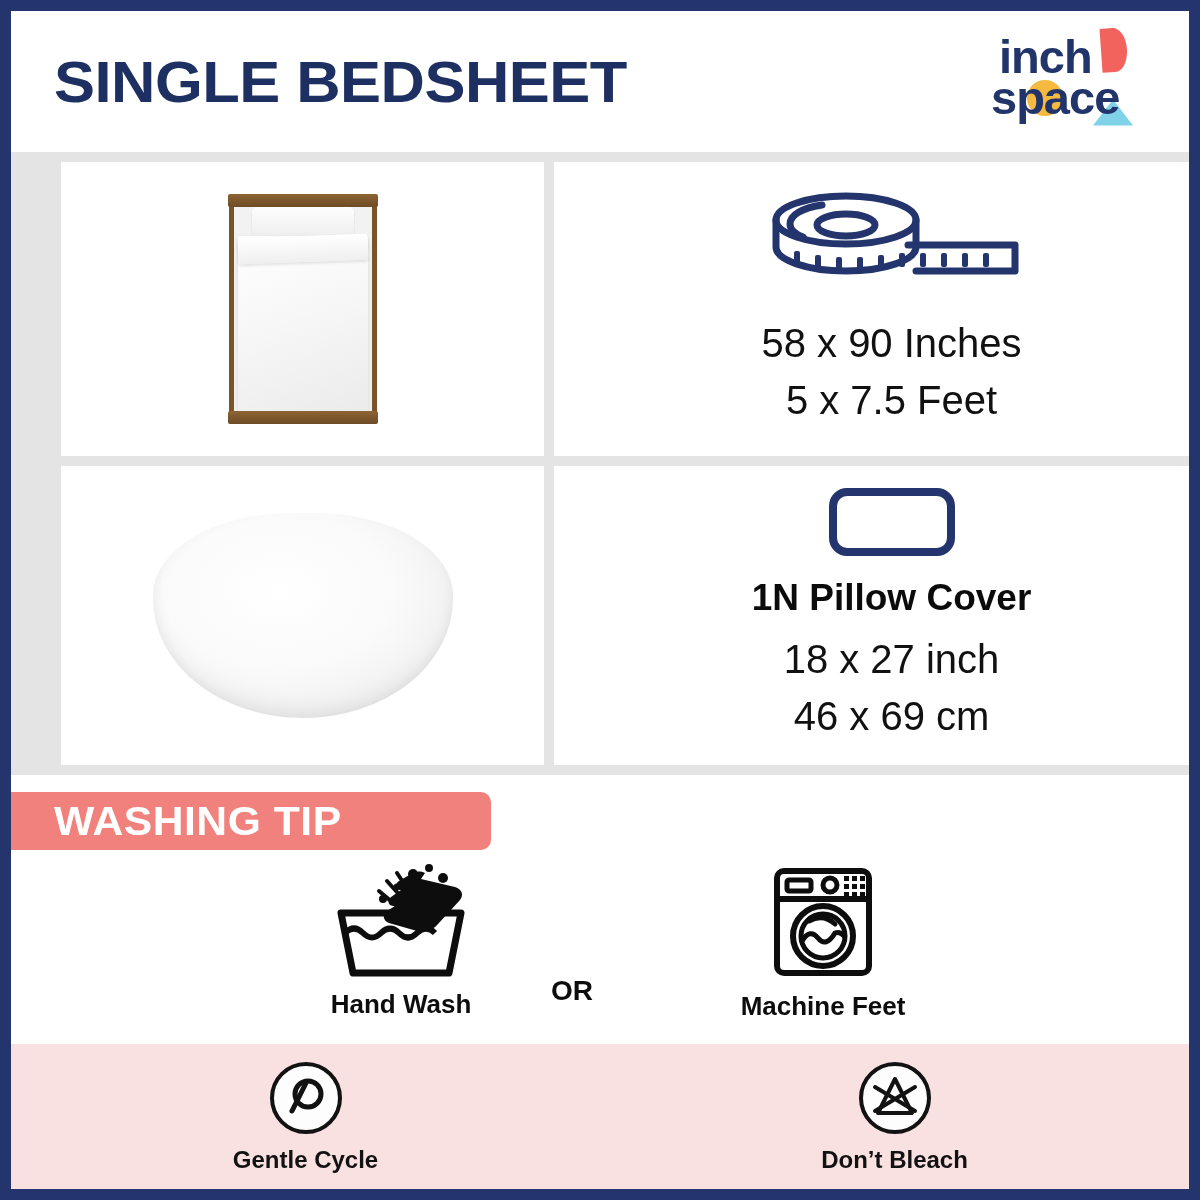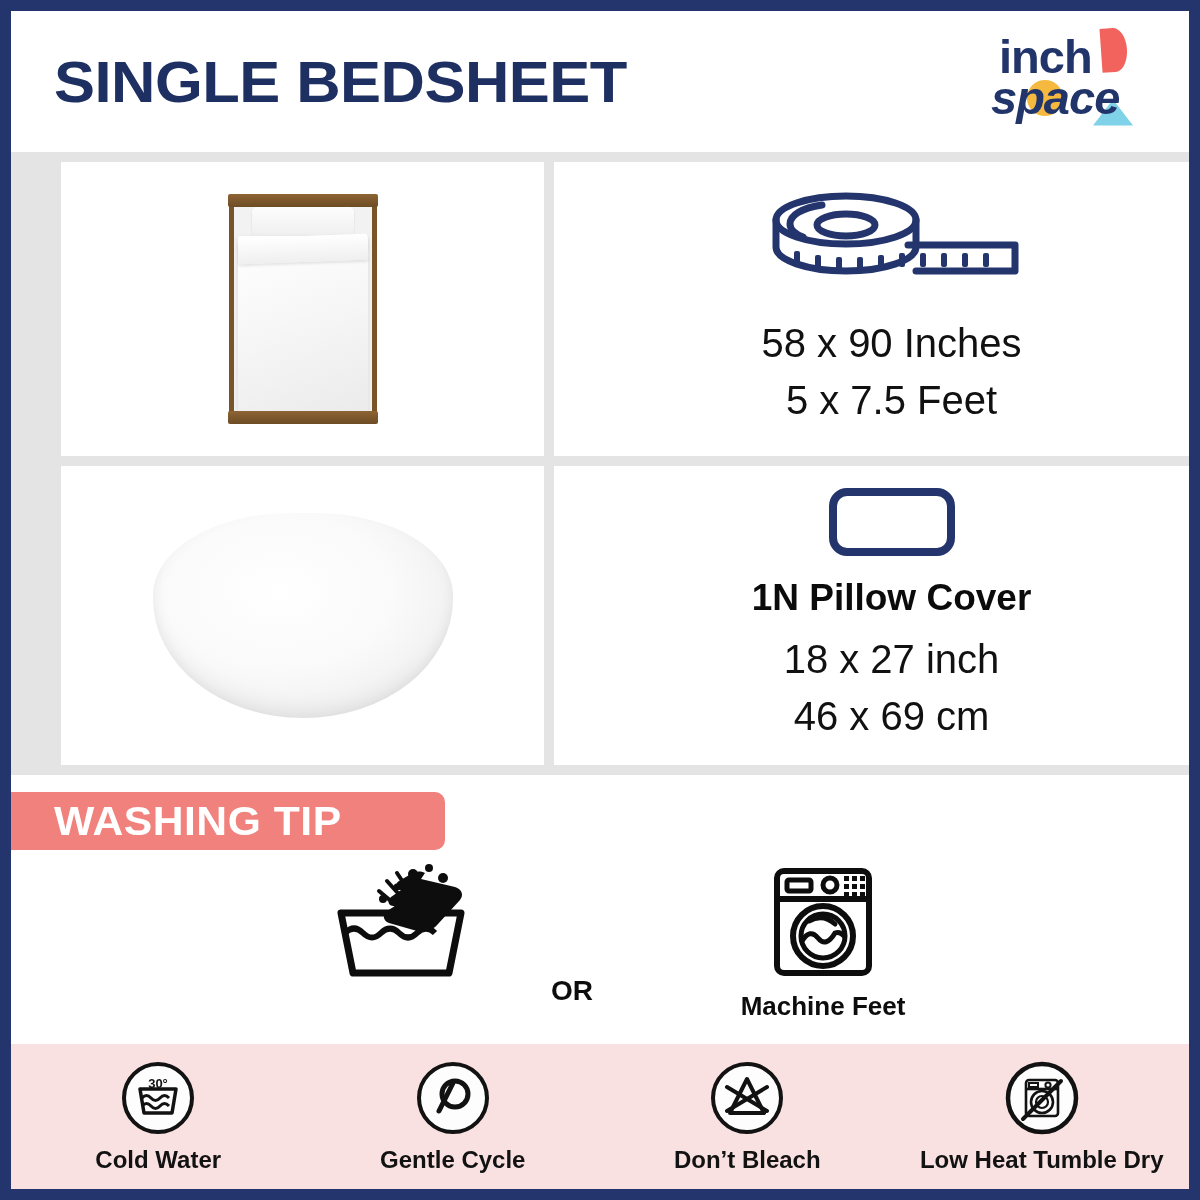--- a/index.html
+++ b/index.html
@@ -34,21 +34,21 @@
     transform: scaleX(1.06);
     transform-origin: left center;
   }
   #logo { margin-right: 28px; position: relative; width: 172px; height: 108px; }
   .logo-word {
     position: absolute; left: 0;
     font-size: 47px; font-weight: 700; color: #22356b;
     letter-spacing: -1px; z-index: 3;
   }
   #logo-urban { top: 1px; left: 10px; }
-  #logo-space { top: 42px; left: 2px; font-style: italic; }
+  #logo-space { top: 42px; left: 2px; }
   #logo-coral {
     position: absolute; z-index: 1;
     left: 112px; top: 0px; width: 26px; height: 44px;
     background: #f2635d;
     border-radius: 0 26px 26px 0 / 0 44px 44px 0;
     transform: rotate(-4deg);
   }
   #logo-yellow {
     position: absolute; z-index: 1;
     left: 38px; top: 52px; width: 36px; height: 36px;
@@ -131,21 +131,21 @@
   #tape-icon { display: block; margin: 0 auto 22px; }
   #pillowcover-icon { display: block; margin: 0 auto 20px; }
 
   
   #wash-section {
     position: absolute; left: 0; top: 764px;
     width: 1178px; height: 269px; background: #ffffff;
   }
   #wash-banner {
     position: absolute; left: 0; top: 17px;
-    width: 434px; height: 58px;
+    width: 480px; height: 58px;
     background: #f1817c;
     border-radius: 0 10px 10px 0;
     display: flex; align-items: center;
   }
   #wash-banner-label {
     margin-left: 43px; color: #ffffff;
     font-size: 41px; font-weight: 700; letter-spacing: 0.5px;
     transform: scaleX(1.04); transform-origin: left center;
   }
   .wash-option { position: absolute; text-align: center; }
@@ -266,20 +266,21 @@
         <g stroke="#0d0d0d" stroke-width="4" stroke-linecap="round">
           <line x1="72" y1="12" x2="86" y2="33"></line>
           <line x1="62" y1="20" x2="79" y2="39"></line>
           <line x1="54" y1="30" x2="73" y2="46"></line>
         </g>
         <path d="M96 18 l34 8 c7 2 9 8 5 13 l-22 24 c-5 6 -13 9 -21 7 l-28 -8 c-6 -2 -7 -9 -2 -12 l8 -5
                  c-6 1 -9 -5 -4 -9 l10 -7 c-5 0 -7 -6 -2 -9 l12 -7 c5 -3 9 -3 14 -1 z" fill="#0d0d0d"></path>
         <path d="M16 52 h120 l-12 60 H28 z" fill="none" stroke="#0d0d0d" stroke-width="7" stroke-linejoin="round"></path>
         <path d="M20 72 q9 -9 18 0 t18 0 t18 0 t18 0 t18 0" fill="none" stroke="#0d0d0d" stroke-width="6"></path>
       </svg>
+      <div class="wash-label">Hand Wash</div>
     </div>
 
     <div class="wash-option" id="machine-wash">
       <svg width="118" height="118" viewBox="0 0 118 118">
         <rect x="13" y="8" width="92" height="102" rx="7" fill="none" stroke="#0d0d0d" stroke-width="6"></rect>
         <line x1="13" y1="36" x2="105" y2="36" stroke="#0d0d0d" stroke-width="6"></line>
         <rect x="23" y="17" width="24" height="11" rx="2" fill="none" stroke="#0d0d0d" stroke-width="5"></rect>
         <circle cx="66" cy="22" r="7" fill="none" stroke="#0d0d0d" stroke-width="5"></circle>
         <g fill="#0d0d0d">
           <rect x="80" y="13" width="5" height="5"></rect>
@@ -298,58 +299,35 @@
         <path d="M45 58 q14 -8 26 3" fill="none" stroke="#0d0d0d" stroke-width="5" stroke-linecap="round"></path>
       </svg>
       <div class="wash-label">Machine Feet</div>
     </div>
 
     <div id="or-label">OR</div>
   </div>
 
   <div id="care-strip">
 
-    <div class="care-item">
-      <svg width="78" height="78" viewBox="0 0 78 78">
-        <circle cx="39" cy="39" r="34" fill="#fdfdfd" stroke="#121212" stroke-width="4"></circle>
-        <path d="M21 30 h36 l-4 24 H25 z" fill="none" stroke="#121212" stroke-width="3.5" stroke-linejoin="round"></path>
-        <path d="M23 39 q4.5 -5 9 0 t9 0 t9 0" fill="none" stroke="#121212" stroke-width="3"></path>
-        <path d="M23 47 q4.5 -5 9 0 t9 0 t9 0" fill="none" stroke="#121212" stroke-width="3"></path>
-        <text x="39" y="29" font-family="Liberation Sans, sans-serif" font-size="13" font-weight="700" fill="#121212" text-anchor="middle">30°</text>
-      </svg>
-      <div class="care-label">Cold Water</div>
-    </div>
 
     <div class="care-item">
       <svg width="78" height="78" viewBox="0 0 78 78">
         <circle cx="39" cy="39" r="34" fill="#fdfdfd" stroke="#121212" stroke-width="4"></circle>
         <circle cx="41" cy="35" r="13" fill="none" stroke="#121212" stroke-width="5"></circle>
         <line x1="25" y1="52" x2="39" y2="24" stroke="#121212" stroke-width="5" stroke-linecap="round"></line>
       </svg>
       <div class="care-label">Gentle Cycle</div>
     </div>
 
     <div class="care-item">
       <svg width="78" height="78" viewBox="0 0 78 78">
         <circle cx="39" cy="39" r="34" fill="#fdfdfd" stroke="#121212" stroke-width="4"></circle>
         <path d="M39 20 L56 54 H22 z" fill="none" stroke="#121212" stroke-width="4" stroke-linejoin="round"></path>
         <line x1="19" y1="28" x2="59" y2="52" stroke="#121212" stroke-width="4" stroke-linecap="round"></line>
         <line x1="59" y1="28" x2="19" y2="52" stroke="#121212" stroke-width="4" stroke-linecap="round"></line>
       </svg>
       <div class="care-label">Don’t Bleach</div>
     </div>
 
-    <div class="care-item">
-      <svg width="78" height="78" viewBox="0 0 78 78">
-        <circle cx="39" cy="39" r="34" fill="#fdfdfd" stroke="#121212" stroke-width="4.5"></circle>
-        <rect x="23" y="21" width="32" height="36" rx="3" fill="none" stroke="#121212" stroke-width="2.6"></rect>
-        <line x1="23" y1="30" x2="55" y2="30" stroke="#121212" stroke-width="2.6"></line>
-        <rect x="26" y="24" width="9" height="4" fill="none" stroke="#121212" stroke-width="2"></rect>
-        <circle cx="45" cy="26" r="2.6" fill="none" stroke="#121212" stroke-width="2"></circle>
-        <circle cx="39" cy="43" r="11" fill="none" stroke="#121212" stroke-width="2.6"></circle>
-        <circle cx="39" cy="43" r="6" fill="none" stroke="#121212" stroke-width="2.2"></circle>
-        <line x1="20" y1="60" x2="58" y2="22" stroke="#121212" stroke-width="4" stroke-linecap="round"></line>
-      </svg>
-      <div class="care-label">Low Heat Tumble Dry</div>
-    </div>
   </div>
 
 </div>
 
 </body></html>

